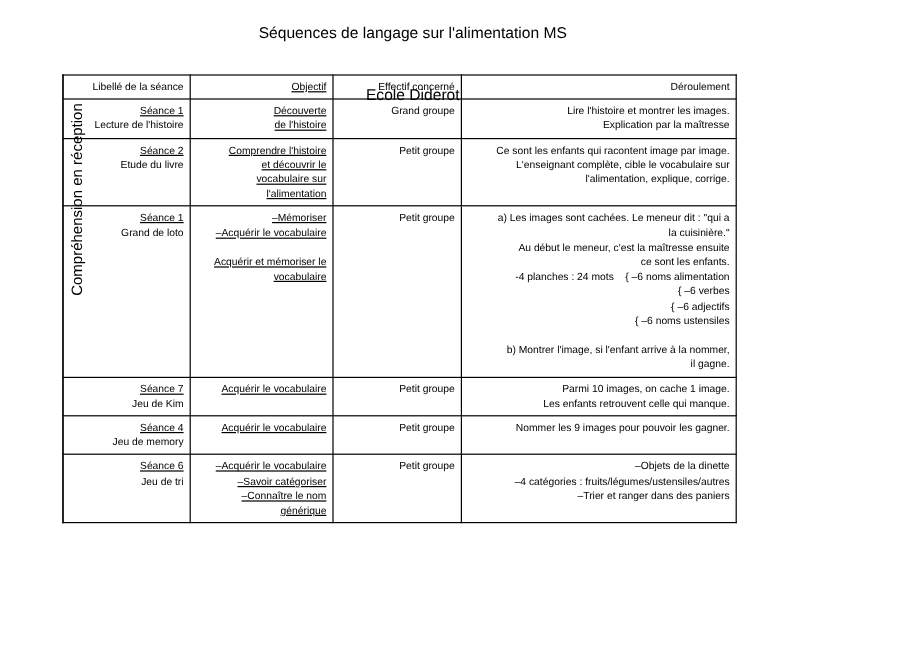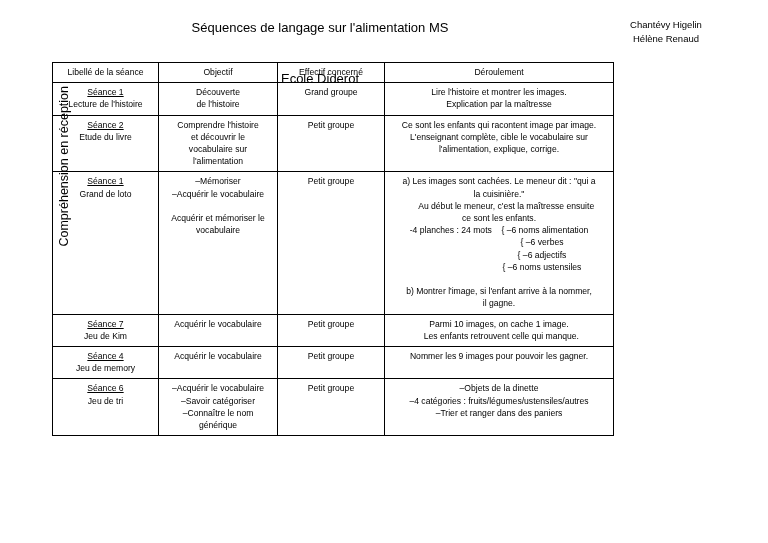--- a/index.html
+++ b/index.html
@@ -20,20 +20,21 @@
     height: 543px;
   }
   .doc-title {
     position: absolute;
     top: 18px;
     left: 0;
     width: 640px;
     text-align: center;
     font-size: 13px;
     line-height: 19px;
+    padding-left: 24px;
   }
   .doc-title .line2 {
     display: block;
     margin-top: 32px;
   }
   .authors {
     position: absolute;
     top: 18px;
     right: 22px;
     width: 160px;
@@ -48,21 +49,21 @@
     border-collapse: collapse;
     table-layout: fixed;
     width: 541px;
   }
   table.seq td, table.seq th {
     border: 1px solid #000000;
     vertical-align: top;
     padding: 3px 5px 4px 5px;
     font-size: 8.6px;
     line-height: 12.2px;
-    text-align: center;
+    text-align: right;
     font-weight: normal;
   }
   th.hdr {
     font-weight: bold;
     vertical-align: middle;
     padding-top: 4px;
     padding-bottom: 4px;
   }
   .rot-cell {
     width: 24px;
@@ -83,39 +84,35 @@
   .mid {
     vertical-align: middle;
   }
   .u {
     text-decoration: underline;
   }
   .pre {
     white-space: pre-wrap;
   }
   .col-lib { width: 95px; }
-  .col-obj { width: 108px; }
+  .col-obj { width: 108px; text-decoration: underline; }
   .col-eff { width: 96px; }
   .col-der { width: 218px; }
   .blank-hdr { border: 1px solid #000; }
 </style>
 </head>
 <body>
 
 <div class="page">
 
   <div class="doc-title">
     <span>Séquences de langage sur l'alimentation MS</span>
     <span class="line2">Ecole Diderot</span>
   </div>
 
-  <div class="authors">
-    <div>Chantévy Higelin</div>
-    <div>Hélène Renaud</div>
-  </div>
 
   <table class="seq">
     <tbody>
         <tr>
       <td class="blank-hdr"></td>
       <th class="hdr col-lib">Libellé de la séance</th>
       <th class="hdr col-obj">Objectif</th>
       <th class="hdr col-eff">Effectif concerné</th>
       <th class="hdr col-der">Déroulement</th>
     </tr>

